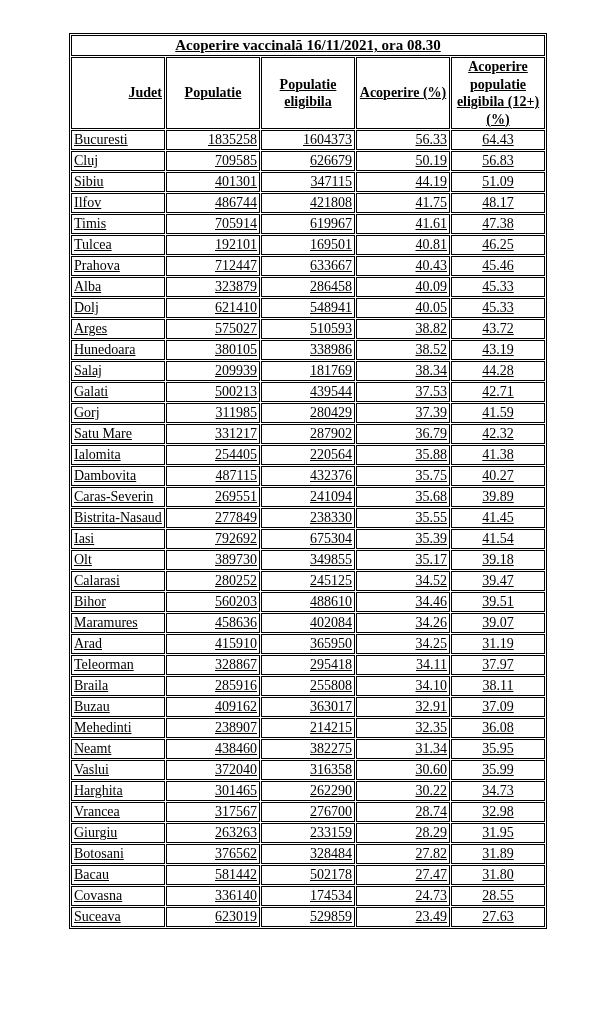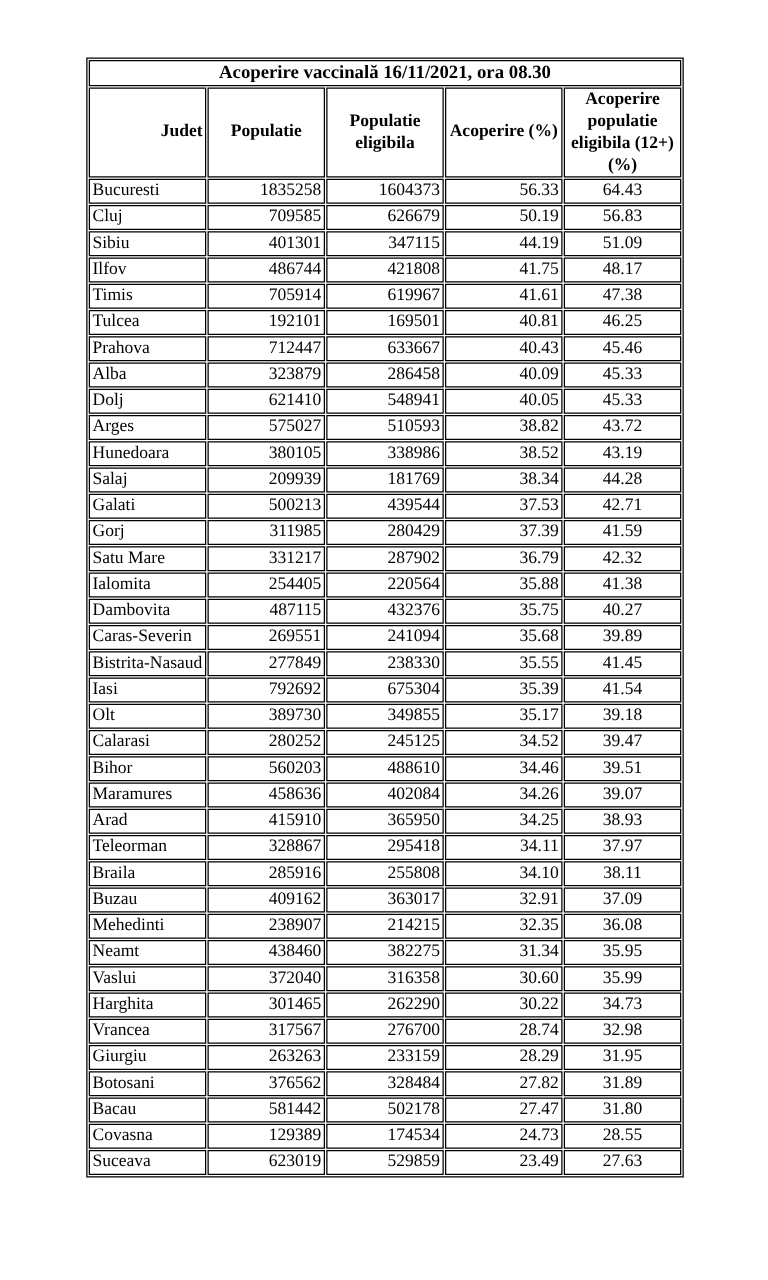--- a/index.html
+++ b/index.html
@@ -12,27 +12,28 @@
   .page {
     position: relative;
     width: 614px;
     height: 1024px;
     background: #ffffff;
     overflow: hidden;
   }
   table.vax {
     position: absolute;
     left: 69px;
-    top: 46px;
+    top: 33px;
     width: 478px;
     table-layout: fixed;
     border-collapse: separate;
     border-spacing: 1px;
     border: 1px solid #000000;
     background: #ffffff;
+    text-decoration: underline;
   }
   table.vax th, table.vax td {
     border: 1px solid #000000;
     font-size: 14px;
     padding: 0 2px;
     overflow: hidden;
     background: #ffffff;
   }
   tr.title-row th {
     height: 19px;
@@ -247,21 +248,21 @@
           <td class="c1">458636</td>
           <td class="c2">402084</td>
           <td class="c3">34.26</td>
           <td class="c4">39.07</td>
         </tr>
         <tr>
           <td class="c0">Arad</td>
           <td class="c1">415910</td>
           <td class="c2">365950</td>
           <td class="c3">34.25</td>
-          <td class="c4">38.93</td>
+          <td class="c4">31.19</td>
         </tr>
         <tr>
           <td class="c0">Teleorman</td>
           <td class="c1">328867</td>
           <td class="c2">295418</td>
           <td class="c3">34.11</td>
           <td class="c4">37.97</td>
         </tr>
         <tr>
           <td class="c0">Braila</td>
@@ -328,21 +329,21 @@
         </tr>
         <tr>
           <td class="c0">Bacau</td>
           <td class="c1">581442</td>
           <td class="c2">502178</td>
           <td class="c3">27.47</td>
           <td class="c4">31.80</td>
         </tr>
         <tr>
           <td class="c0">Covasna</td>
-          <td class="c1">129389</td>
+          <td class="c1">336140</td>
           <td class="c2">174534</td>
           <td class="c3">24.73</td>
           <td class="c4">28.55</td>
         </tr>
         <tr>
           <td class="c0">Suceava</td>
           <td class="c1">623019</td>
           <td class="c2">529859</td>
           <td class="c3">23.49</td>
           <td class="c4">27.63</td>

